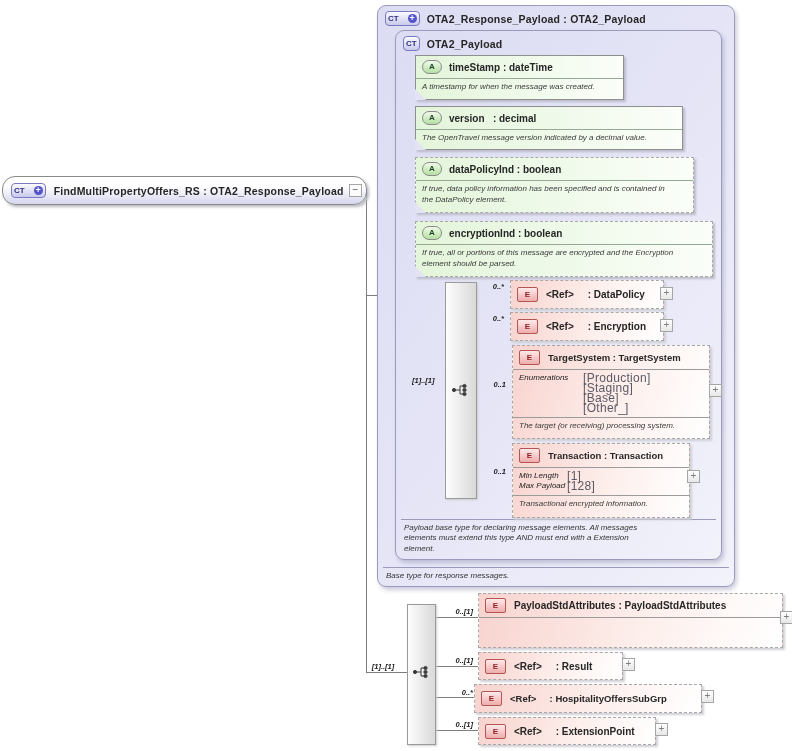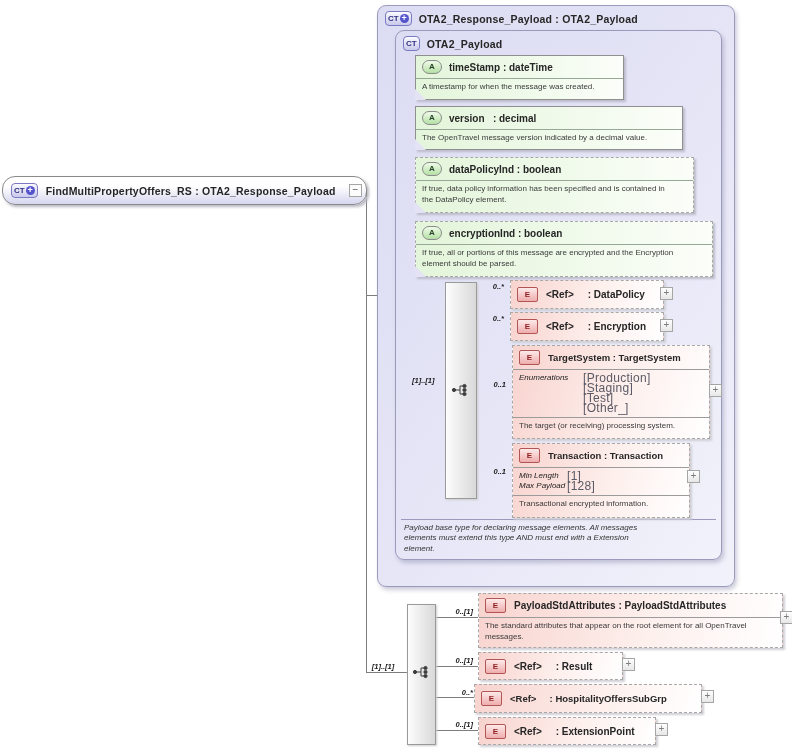--- a/index.html
+++ b/index.html
@@ -11,39 +11,39 @@
   
   .ct-box{position:absolute;border:1px solid #9a9abc;border-radius:9px;
           background:linear-gradient(125deg,#dcdcf3 0%,#e6e6f7 55%,#f2f2fb 100%);
           box-shadow:2px 3px 4px rgba(110,110,150,.35);z-index:1;}
   .ct-title{display:flex;align-items:center;gap:7px;padding:5px 0 0 7px;}
   .box-title{font-weight:bold;font-size:10.5px;color:#262626;white-space:pre;letter-spacing:.2px;}
   .ct-footer{position:absolute;left:5px;right:5px;bottom:3px;border-top:1px solid #9a9abc;
              padding:3px 3px 2px 3px;font-style:italic;font-size:8px;color:#333;line-height:10.5px;}
 
   
-  .ct-icon{display:inline-flex;align-items:center;gap:1px;height:13px;padding:0 2px;
+  .ct-icon{display:inline-flex;align-items:center;gap:9px;height:13px;padding:0 2px;
            border:1px solid #7a7ac2;border-radius:4px;color:#2d2d80;
            background:linear-gradient(#fbfbff,#c9c9ec);font-size:8px;font-weight:bold;}
   .ct-icon .plus{display:inline-block;width:9px;height:9px;border-radius:50%;background:#5353cb;
                  color:#fff;font-size:9px;line-height:9px;text-align:center;font-weight:bold;}
 
   
   .attr-box{position:absolute;z-index:2;background:linear-gradient(to right,#e3f5da,#fbfef9);
             border:1px solid #8f8f8f;box-shadow:2px 2px 2px #bcbccb;}
   .attr-box.dashed{border-style:dashed;border-color:#a8a8a8;}
   .attr-box::after{content:"";position:absolute;left:-1px;bottom:-1px;width:11px;height:11px;
                    background:linear-gradient(45deg,#e3e3f5 49%,rgba(0,0,0,0) 51%);}
   .attr-title{display:flex;align-items:center;gap:7px;height:22px;padding:0 6px;
               border-bottom:1px solid #97a897;}
   .a-icon{display:inline-block;width:18px;height:12px;border:1px solid #8a8a8a;border-radius:7px;
           background:linear-gradient(#f0fbe9,#b4e0a4);color:#27442a;font-size:8px;font-weight:bold;
           text-align:center;line-height:12px;}
   .node-label{font-weight:bold;font-size:10px;color:#262626;white-space:pre;}
-  .note{font-size:8px;color:#3a3a3a;line-height:10.5px;padding:3px 6px;}
+  .note{font-style:italic;font-size:8px;color:#3a3a3a;line-height:10.5px;padding:3px 6px;}
 
   
   .elem-box{position:absolute;z-index:2;border:1px dashed #a8a8a8;
             background:linear-gradient(105deg,#f8d3ce 0%,#fdefec 55%,#ffffff 100%);
             box-shadow:2px 2px 2px #cfcfd6;}
   .elem-row{display:flex;align-items:center;gap:8px;height:100%;padding:0 6px;box-sizing:border-box;}
   .elem-title{display:flex;align-items:center;gap:8px;height:23px;padding:0 6px;
               border-bottom:1px solid #9b9b9b;}
   .e-icon{display:inline-block;width:19px;height:13px;border:1px solid #b25555;border-radius:2px;
           background:linear-gradient(#fde9e9,#efadad);color:#8c1f1f;font-size:8px;font-weight:bold;
@@ -96,20 +96,23 @@
   </svg>
 
   <div class="ct-box" style="left:377px;top:5px;width:356px;height:580px;">
     <div class="ct-title">
       <span class="ct-icon">
           <span>CT</span>
           <span class="plus">+</span>
         </span>
       <span class="box-title">OTA2_Response_Payload : OTA2_Payload</span>
     </div>
+    <div class="ct-footer">
+      <span>Base type for response messages.</span>
+    </div>
   </div>
 
   <div class="ct-box" style="left:395px;top:30px;width:325px;height:528px;">
     <div class="ct-title">
       <span class="ct-icon">
           <span>CT</span>
         </span>
       <span class="box-title">OTA2_Payload</span>
     </div>
     <div class="ct-footer">
@@ -186,21 +189,21 @@
   <div class="elem-box" style="left:512px;top:345px;width:196px;height:92px;">
     <div class="elem-title">
         <span class="e-icon">E</span>
         <span class="node-label" style="font-size:9.5px;">TargetSystem : TargetSystem</span>
       </div>
     <div class="facets" style="grid-template-columns:64px auto;">
       <div class="facet-label">Enumerations</div>
       <div>
         <div class="facet-val">[Production]</div>
         <div class="facet-val">[Staging]</div>
-        <div class="facet-val">[Test]</div>
+        <div class="facet-val">[Base]</div>
         <div class="facet-val">[Other_]</div>
       </div>
     </div>
     <div class="note">The target (or receiving) processing system.</div>
   </div>
   <div class="pm" style="left:709px;top:384px;">+</div>
 
   <div class="card" style="left:479px;top:467px;width:27px;">0..1</div>
   <div class="elem-box" style="left:512px;top:443px;width:176px;height:73px;">
     <div class="elem-title">
@@ -231,21 +234,20 @@
     </g>
   </svg>
   <div class="card" style="left:366px;top:662px;width:34px;text-align:center;">[1]..[1]</div>
 
   <div class="card" style="left:444px;top:607px;width:29px;">0..[1]</div>
   <div class="elem-box" style="left:478px;top:593px;width:303px;height:53px;">
     <div class="elem-title">
         <span class="e-icon">E</span>
         <span class="node-label">PayloadStdAttributes : PayloadStdAttributes</span>
       </div>
-    <div class="note">The standard attributes that appear on the root element for all OpenTravel messages.</div>
   </div>
   <div class="pm" style="left:780px;top:611px;">+</div>
 
   <div class="card" style="left:444px;top:656px;width:29px;">0..[1]</div>
   <div class="elem-box" style="left:478px;top:652px;width:143px;height:26px;">
     <div class="elem-row">
         <span class="e-icon">E</span>
         <span class="node-label">&lt;Ref&gt;     : Result</span>
       </div>
   </div>

